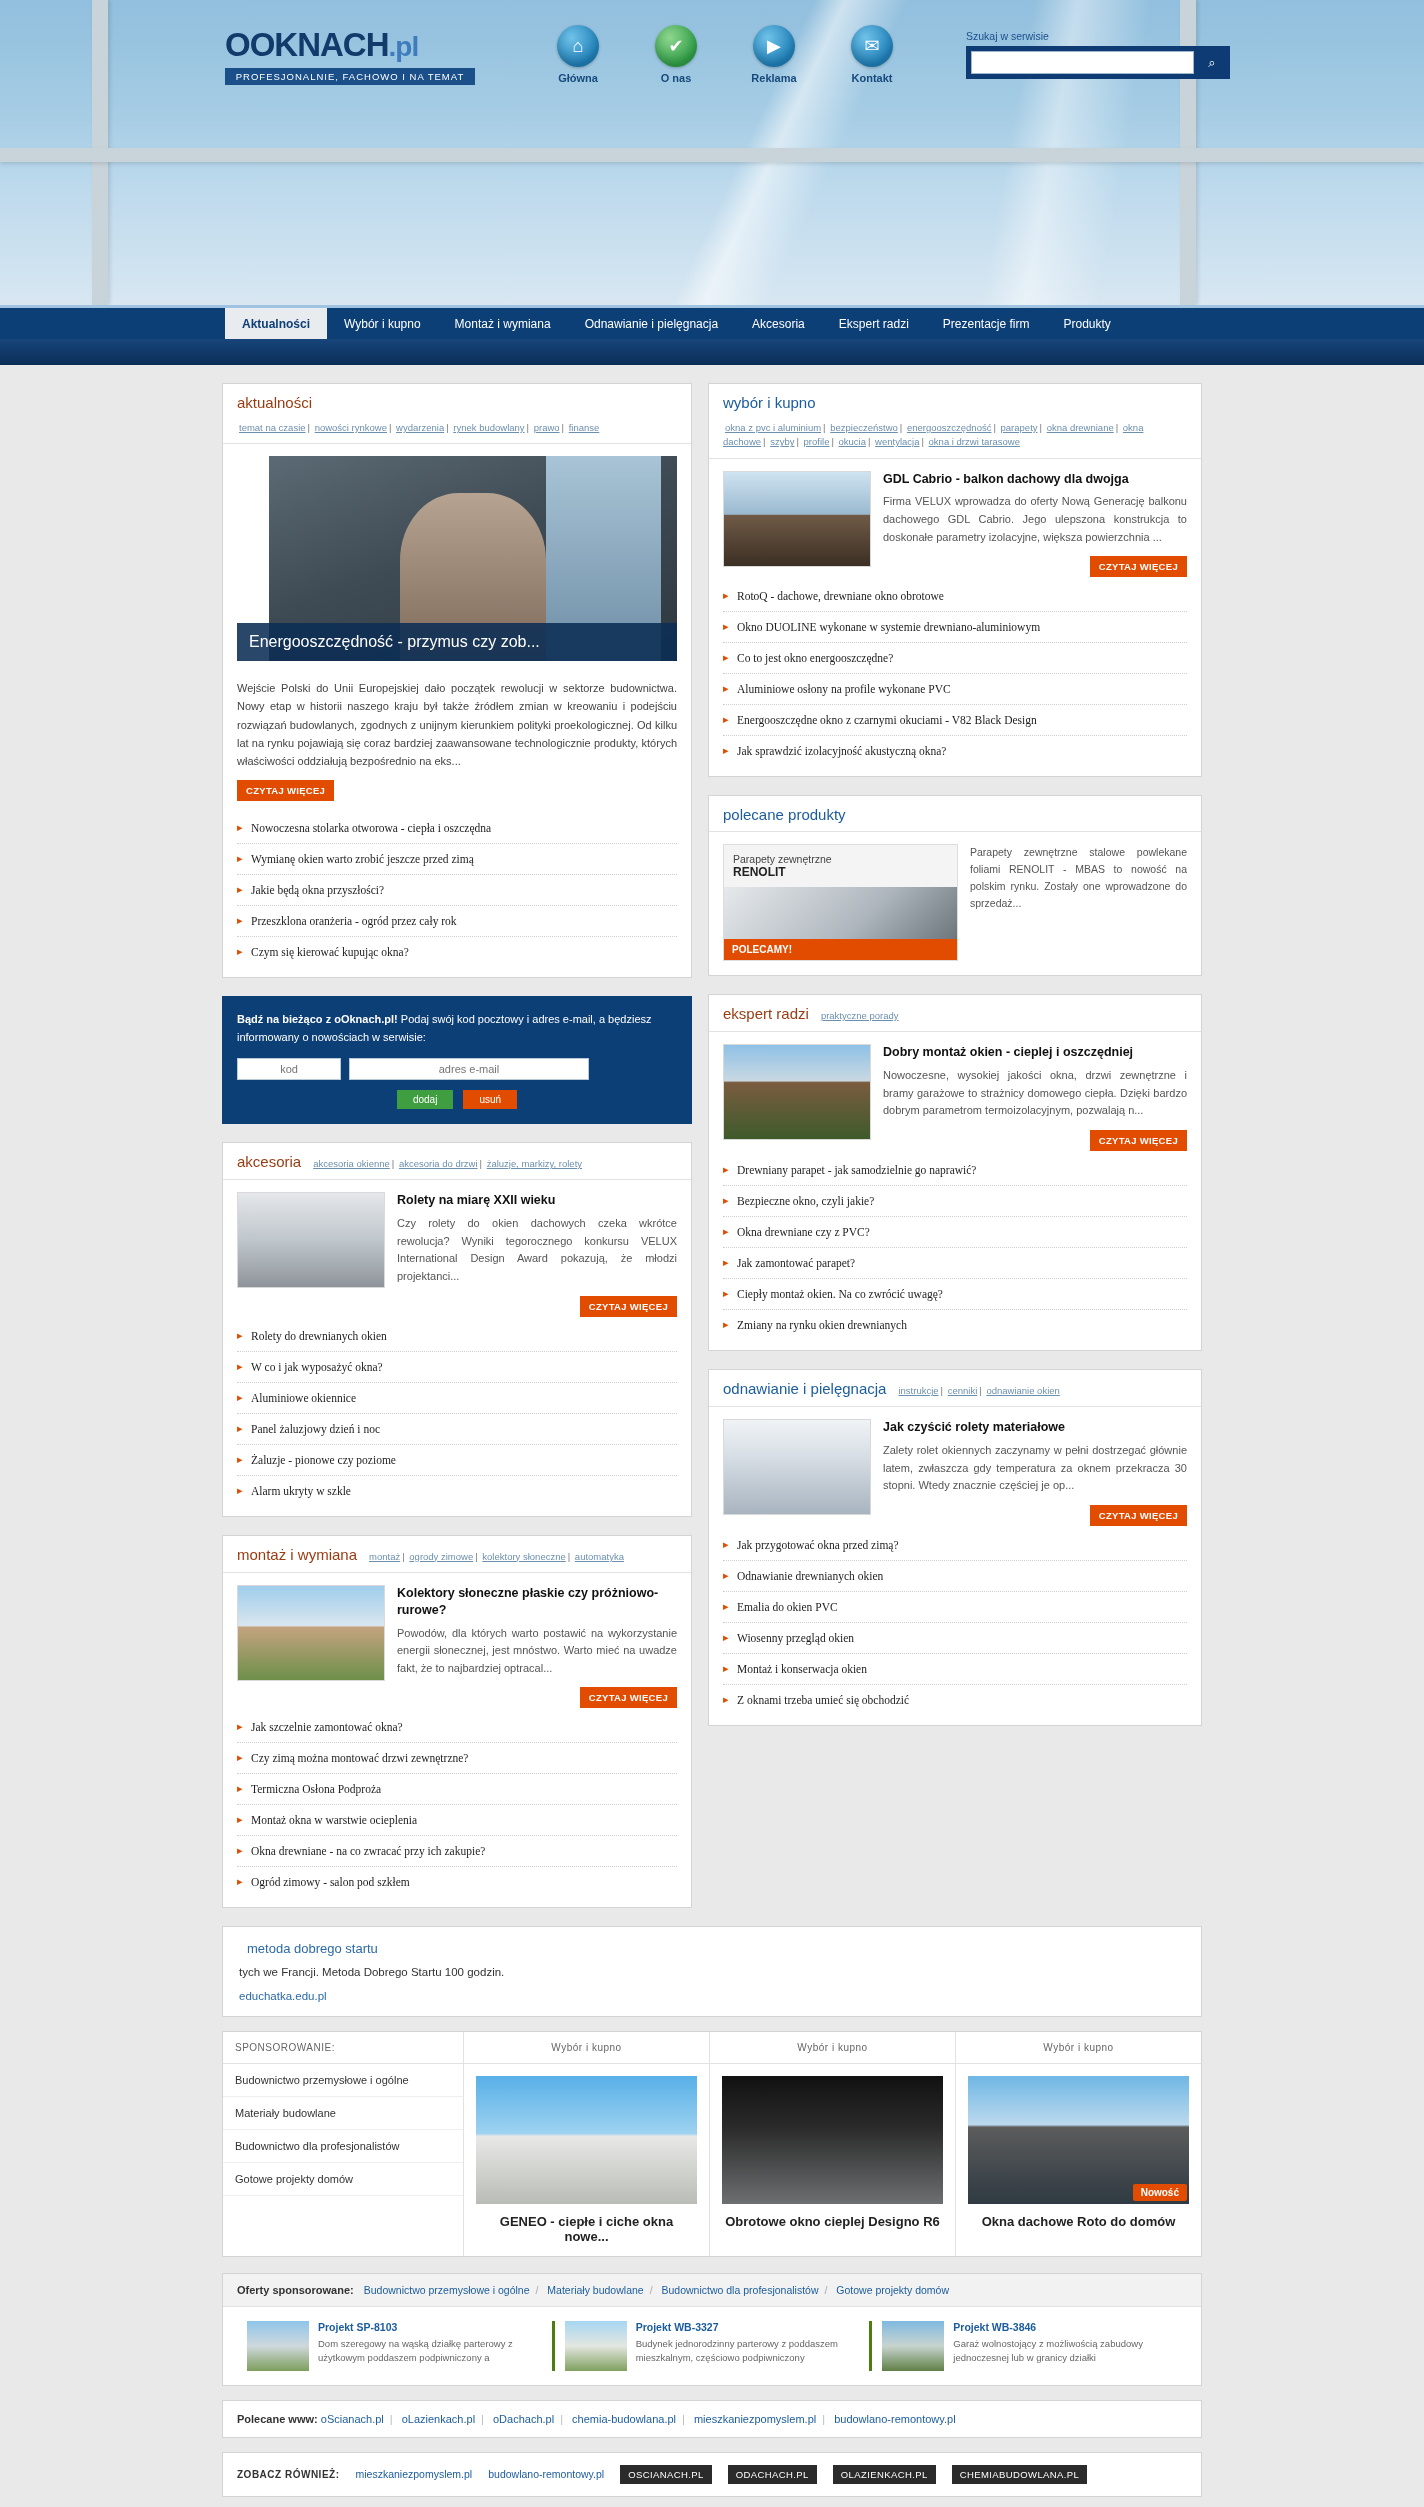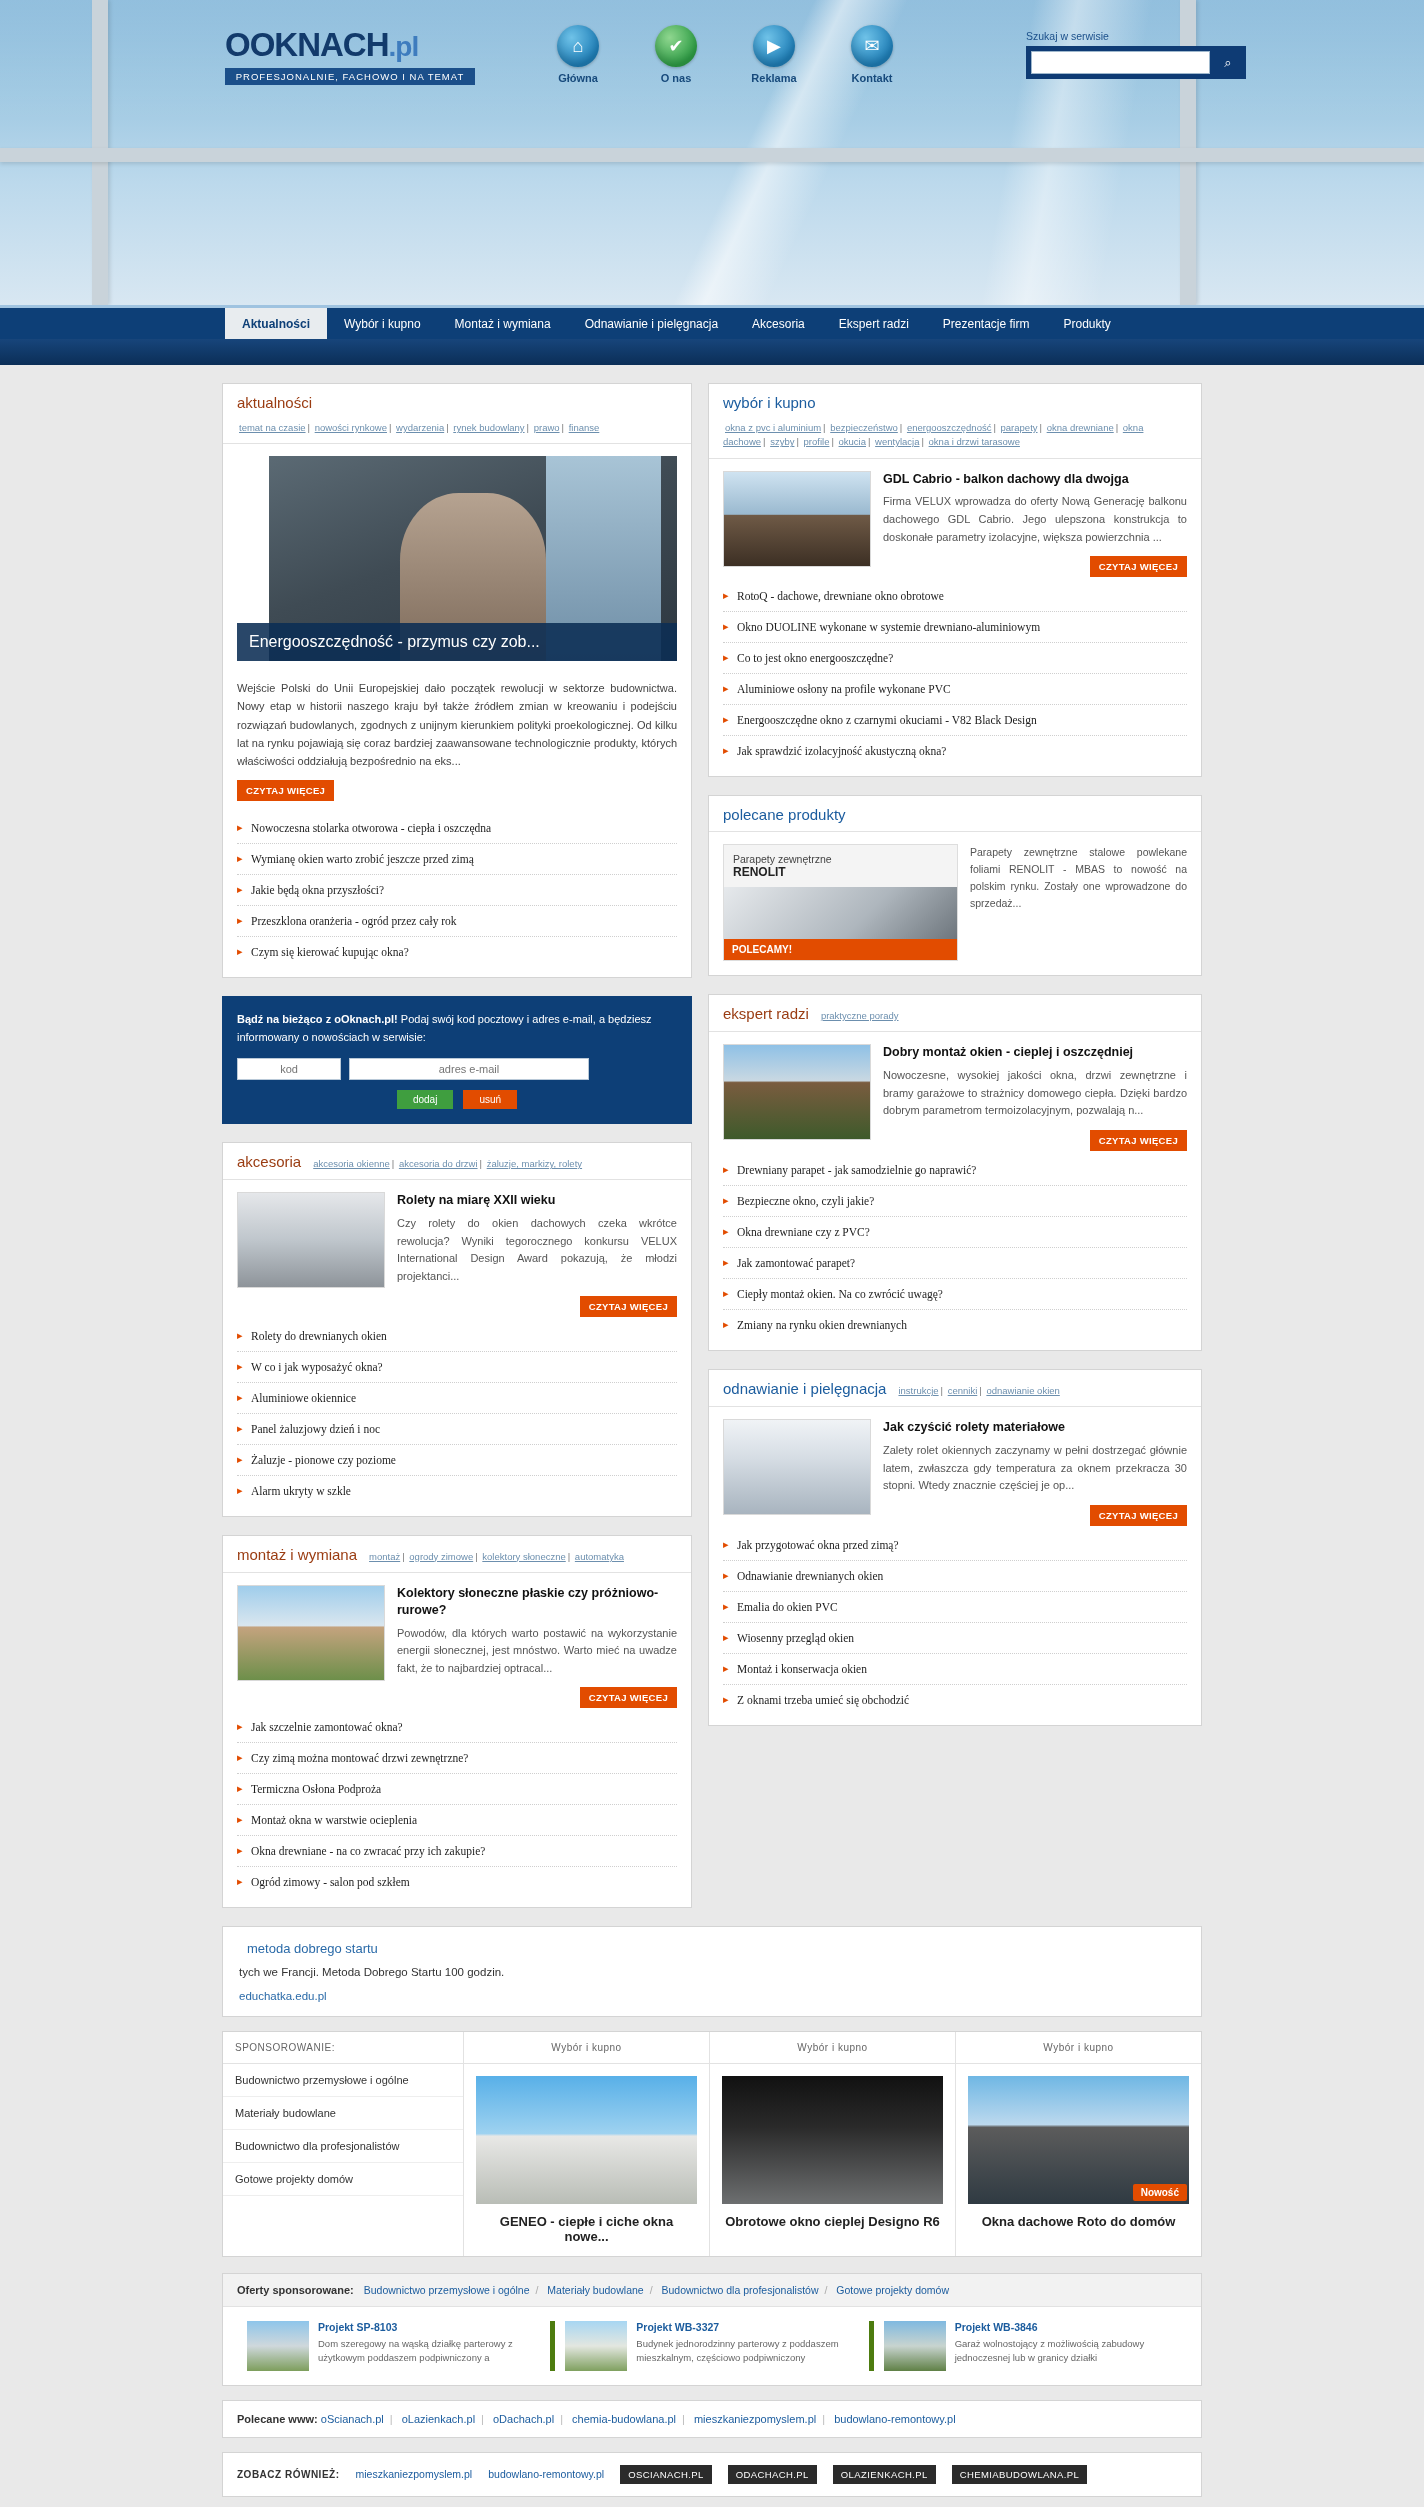--- a/index.html
+++ b/index.html
@@ -41,21 +41,21 @@
     width:42px; height:42px; border-radius:50%;
     margin: 0 auto 5px auto;
     background: radial-gradient(circle at 35% 30%, #6fc2e8, #1f7fb8 70%);
     box-shadow: inset 0 -6px 10px rgba(0,0,0,.15), 0 1px 3px rgba(0,0,0,.25);
     display:flex; align-items:center; justify-content:center;
     color:#fff; font-size:18px;
   }
   .topnav .circle.green { background: radial-gradient(circle at 35% 30%, #8fd68f, #2f9e46 70%); }
   .topnav .lbl { font-size:11px; color:#174a7c; font-weight:bold; }
 
-  .searchbox { position:absolute; right:178px; top:30px; width:220px; }
+  .searchbox { position:absolute; right:194px; top:30px; width:264px; }
   .searchbox .s-title { font-size:10.5px; color:#1b4f8a; margin-bottom:4px; }
   .searchbox .s-row { display:flex; background:#0e3b74; padding:5px; }
   .searchbox input {
     flex:1; height:23px; border:1px solid #9fb8cd; font-size:11px; padding:0 4px;
     background:#fff; font-family:"Liberation Sans", sans-serif;
   }
   .searchbox .s-btn {
     width:26px; height:23px; margin-left:5px; background:#0e3b74; border:none;
     color:#fff; cursor:pointer; font-size:13px;
   }
@@ -199,21 +199,21 @@
   }
 
   
   .offers { width:980px; margin:16px auto 14px auto; background:#f2f2f2; border:1px solid #d4d4d4; }
   .offers .of-head { display:flex; align-items:center; gap:10px; padding:10px 14px; border-bottom:1px solid #e2e2e2; }
   .offers .of-head .t { font-size:11px; font-weight:bold; color:#333; }
   .offers .of-head .links { font-size:10.5px; color:#555; }
   .offers .of-head .links a { color:#1b5c9e; text-decoration:none; }
   .offers .of-head .links span { color:#aaa; margin:0 6px; }
   .offers .of-body { display:flex; gap:0; padding:14px; background:#fff; }
-  .offer { flex:1; display:flex; gap:9px; padding:0 10px; border-right:5px solid #4d7c0f; }
+  .offer { flex:1; display:flex; gap:9px; padding:0 10px; border-right:3px solid #4d7c0f; }
   .offer:last-child { border-right:none; }
   .offer .oim { width:62px; height:50px; flex:none; }
   .oim1 { background:linear-gradient(180deg,#8ec5ea,#cfd8dc 50%,#7d9e5c); }
   .oim2 { background:linear-gradient(180deg,#9ad0f0,#d5ddd0 50%,#6f8f4e); }
   .oim3 { background:linear-gradient(180deg,#a7d6f2,#e3e7e0 50%,#7fa05f); }
   .oim4 { background:linear-gradient(180deg,#7fb9e0,#c8d4cf 50%,#5f8046); }
   .offer .ot { font-size:10.5px; font-weight:bold; color:#1b5c9e; margin-bottom:4px; }
   .offer .op { font-size:9.5px; color:#666; line-height:1.5; }
 
   

